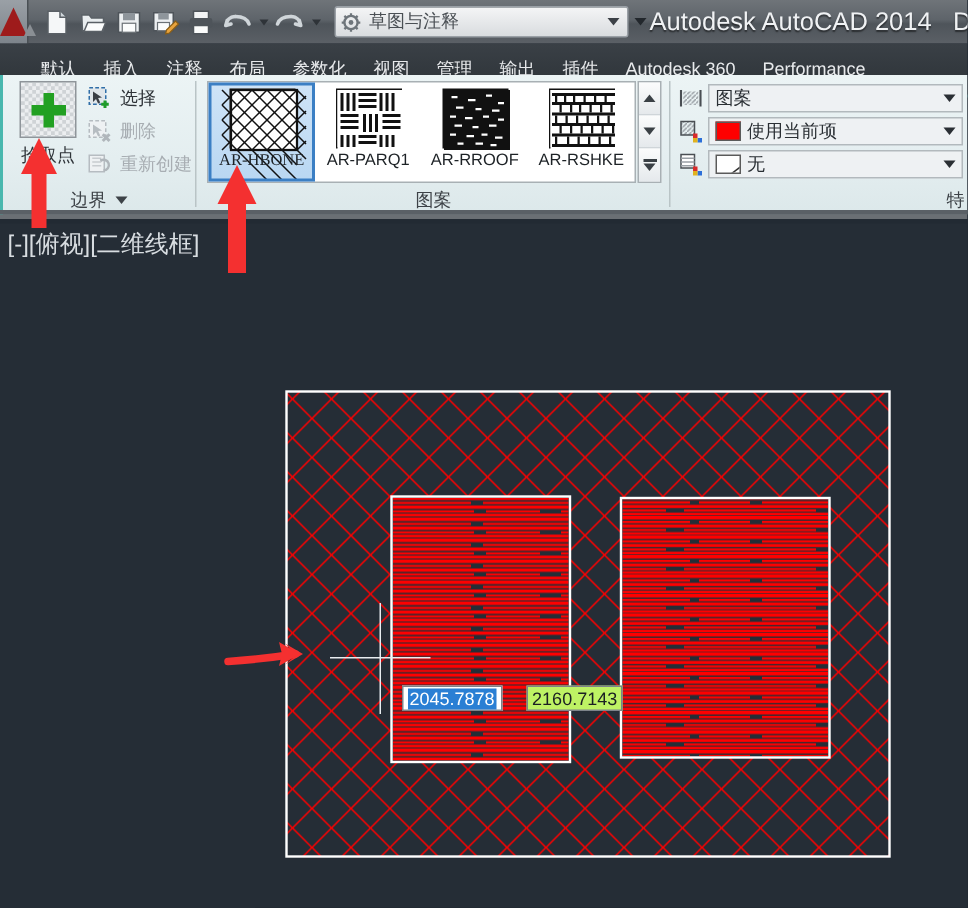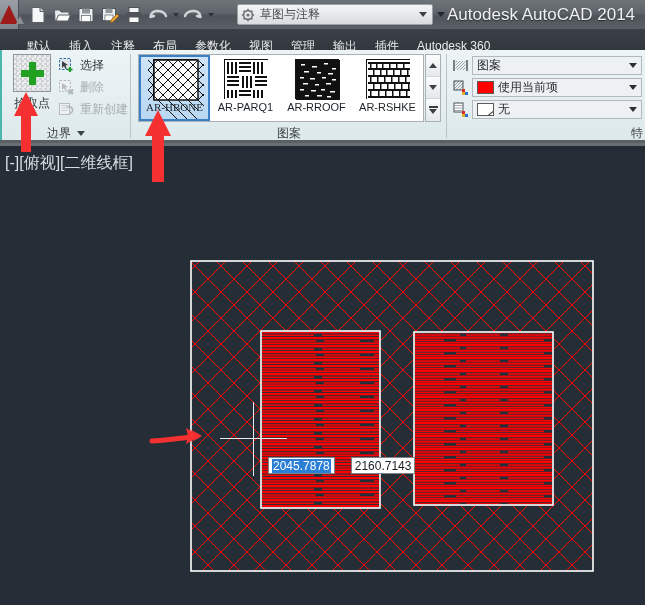--- a/index.html
+++ b/index.html
@@ -37,21 +37,21 @@
     width: 22px; height: 22px; display: flex; align-items: center; justify-content: center;
     position: relative;
   }
   .qicon svg { display:block; }
   .qsplit { width: 9px; height: 22px; display:flex; align-items:center; justify-content:center; }
   .qsplit i {
     width:0;height:0;border-left:3px solid transparent;border-right:3px solid transparent;
     border-top:4px solid #2e3338; display:block;
   }
   .wscombo {
-    margin-left: 20px; width: 196px; height: 21px;
+    margin-left: 6px; width: 196px; height: 21px;
     background: linear-gradient(180deg,#f4f5f6,#d9dcdf);
     border: 1px solid #9aa0a6; border-radius: 2px;
     display: flex; align-items: center; padding: 0 2px; gap: 4px;
   }
   .wscombo .gear { width: 16px; height:16px; display:flex;align-items:center;justify-content:center;}
   .wscombo .wslabel { font-size: 12px; color: #4a4f54; flex: 1; }
   .wscombo .caret { width:0;height:0;border-left:4px solid transparent;border-right:4px solid transparent;border-top:5px solid #3c4147;margin-right:3px;}
   .qat-more { width: 12px; display:flex;align-items:center;justify-content:center;}
   .qat-more i{width:0;height:0;border-left:4px solid transparent;border-right:4px solid transparent;border-top:5px solid #22272c;}
   .appname {
@@ -184,21 +184,21 @@
   .coordbox {
     position: absolute; display: flex; align-items: center; gap: 16px;
     left: 268px; top: 308px;
   }
   .coord {
     height: 17px; padding: 0 3px; font-size: 12px; line-height: 17px;
     border: 1px solid #7d838a; white-space: nowrap;
   }
   .coord.active { background: #ffffff; color: #ffffff; }
   .coord.active span { background: #2a7fd4; padding: 0 1px; }
-  .coord.plain { background: #ffffff; color: #1b1f23; }
+  .coord.plain { background: #bef264; color: #1b1f23; }
 
   
   svg { overflow: visible; }
 </style>
 </head>
 <body>
 
 <div id="app">
 
   <div class="titlebar">
@@ -289,20 +289,21 @@
     <div class="tab">默认</div>
     <div class="tab">插入</div>
     <div class="tab">注释</div>
     <div class="tab">布局</div>
     <div class="tab">参数化</div>
     <div class="tab">视图</div>
     <div class="tab">管理</div>
     <div class="tab">输出</div>
     <div class="tab">插件</div>
     <div class="tab en">Autodesk 360</div>
+    <div class="tab en">Performance</div>
   </div>
 
   <div class="ribbon">
 
     <div class="panel" id="panel-boundary">
       <div class="panel-body">
         <div class="bigbtn">
           <div class="sw">
             <div class="plus-v"></div>
               <div class="plus-h"></div>

